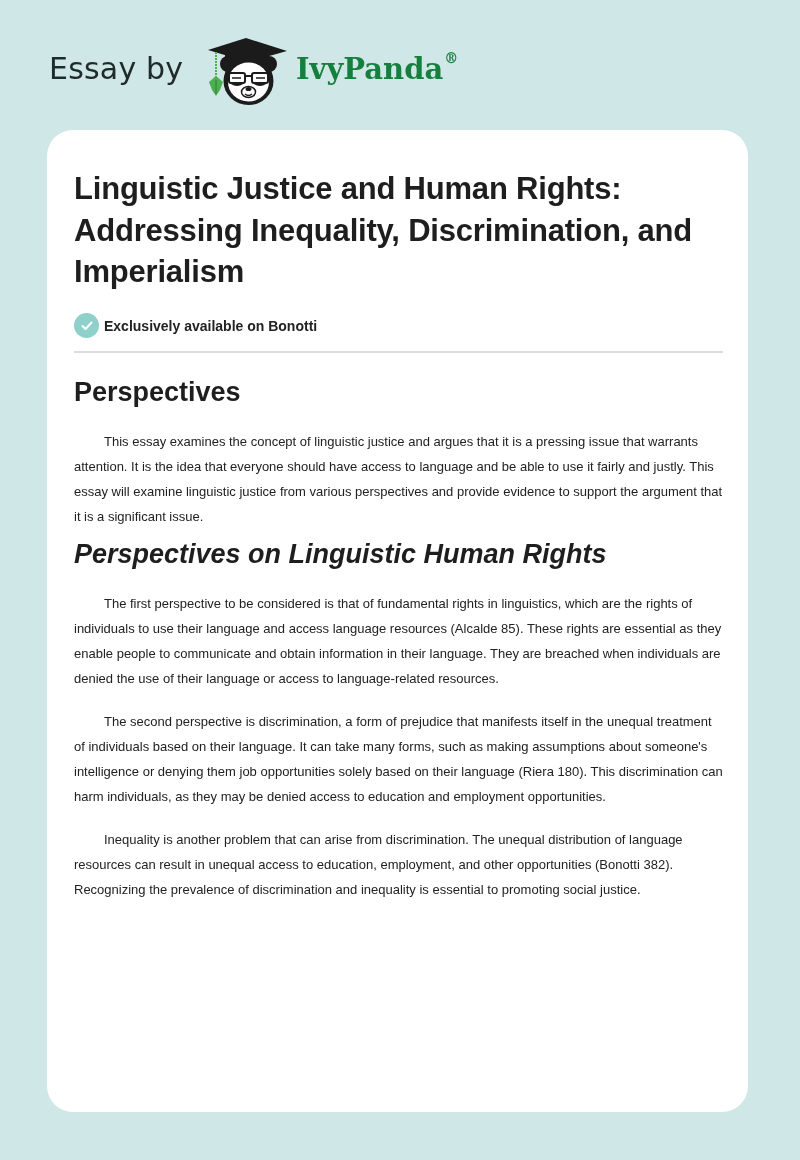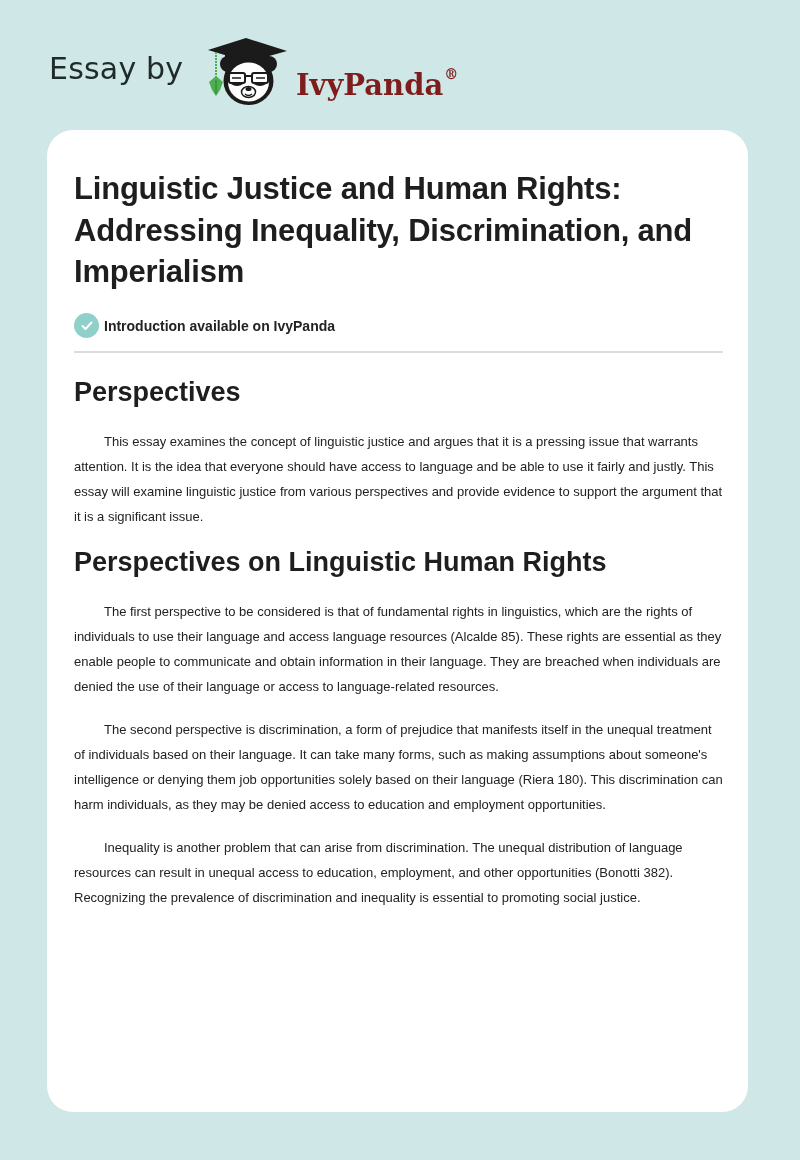--- a/index.html
+++ b/index.html
@@ -27,25 +27,25 @@
       color: #1f2a2a;
       letter-spacing: 0.2px;
     }
     .logo-icon {
       position: absolute;
       left: 203px; top: 36px;
       width: 90px; height: 72px;
     }
     .brand-name {
       position: absolute;
-      left: 296px; top: 68px;
+      left: 296px; top: 52px;
       font-family: "DejaVu Serif", serif;
       font-weight: bold;
       font-size: 29px;
-      color: #7f1d1d;
+      color: #15803d;
     }
     .brand-name sup {
       font-size: 14px;
       vertical-align: top;
       position: relative;
       top: -2px;
       margin-left: 1px;
     }
     .card {
       position: absolute;
@@ -91,21 +91,21 @@
       width: 649px;
     }
     .section-heading {
       font-family: "Liberation Sans", sans-serif;
       font-weight: bold;
       font-size: 27px;
       color: #1e1e1e;
       line-height: 34px;
     }
     .h-intro { margin-top: 22px; }
-    .h-persp { margin-top: 16px; }
+    .h-persp { margin-top: 8px; font-style: italic; }
     .para {
       font-size: 13px;
       line-height: 25px;
       color: #222;
       text-indent: 30px;
       width: 652px;
     }
     .p-after-h { margin-top: 20px; }
     .p-next { margin-top: 18px; }
   </style>
@@ -149,21 +149,21 @@
 
 <main class="card">
   <h1 class="title">Linguistic Justice and Human Rights: Addressing Inequality, Discrimination, and Imperialism</h1>
 
   <div class="badge">
     <span class="badge-icon">
       <svg width="12" height="10" viewBox="0 0 12 10">
         <path d="M1.5,5 L4.5,8 L10.5,1.5" stroke="#ffffff" stroke-width="2" fill="none" stroke-linecap="round" stroke-linejoin="round"></path>
       </svg>
     </span>
-    <span class="badge-text">Introduction available on IvyPanda</span>
+    <span class="badge-text">Exclusively available on Bonotti</span>
   </div>
 
   <div class="divider"></div>
 
   <h2 class="section-heading h-intro">Perspectives</h2>
   <p class="para p-after-h">This essay examines the concept of linguistic justice and argues that it is a pressing issue that warrants attention. It is the idea that everyone should have access to language and be able to use it fairly and justly. This essay will examine linguistic justice from various perspectives and provide evidence to support the argument that it is a significant issue.</p>
 
   <h2 class="section-heading h-persp">Perspectives on Linguistic Human Rights</h2>
   <p class="para p-after-h">The first perspective to be considered is that of fundamental rights in linguistics, which are the rights of individuals to use their language and access language resources (Alcalde 85). These rights are essential as they enable people to communicate and obtain information in their language. They are breached when individuals are denied the use of their language or access to language-related resources.</p>
   <p class="para p-next">The second perspective is discrimination, a form of prejudice that manifests itself in the unequal treatment of individuals based on their language. It can take many forms, such as making assumptions about someone's intelligence or denying them job opportunities solely based on their language (Riera 180). This discrimination can harm individuals, as they may be denied access to education and employment opportunities.</p>

